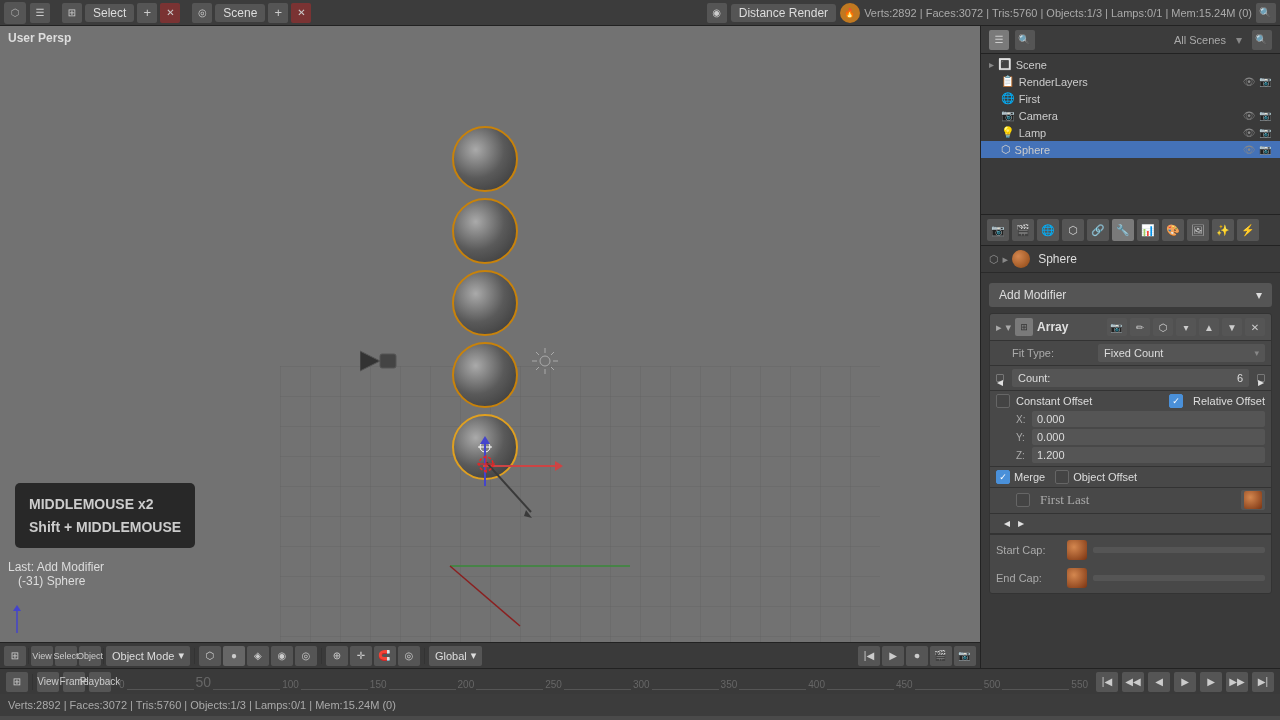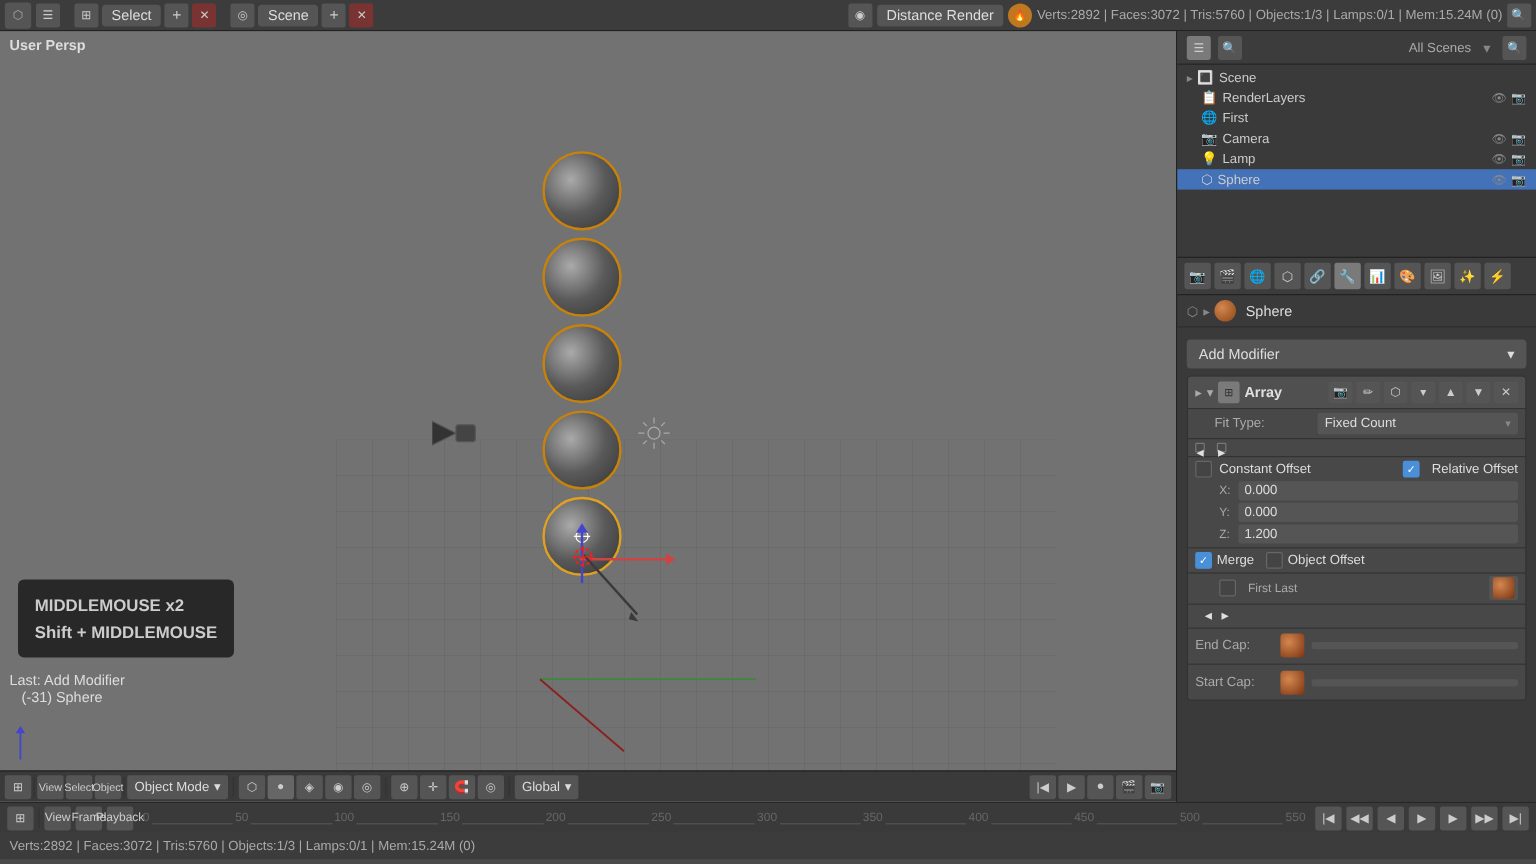--- a/index.html
+++ b/index.html
@@ -727,20 +727,24 @@
         <div class="mod-row">
           <span class="mod-row-label">Fit Type:</span>
           <div class="mod-row-value">
             <span>Fixed Count</span>
             <span class="arrow">▾</span>
           </div>
         </div>
 
         <div class="count-row">
           <span style="width:8px;height:8px;border:1px solid #777;border-radius:1px;display:inline-block;margin-right:2px;cursor:pointer;">◂</span>
+          <div class="count-field">
+            <span>Count:</span>
+            <span>6</span>
+          </div>
           <span style="width:8px;height:8px;border:1px solid #777;border-radius:1px;display:inline-block;margin-left:2px;cursor:pointer;">▸</span>
         </div>
 
         <div class="mod-section">
           <div class="mod-section-header">
             <div class="checkbox unchecked"></div>
             <span class="mod-offset-label">Constant Offset</span>
             <div style="flex:1;"></div>
             <div class="checkbox checked">✓</div>
             <span class="mod-offset-label" style="margin-left:4px;">Relative Offset</span>
@@ -767,59 +771,59 @@
             <span>Merge</span>
           </div>
           <div class="check-item">
             <div class="checkbox unchecked"></div>
             <span>Object Offset</span>
           </div>
         </div>
 
         <div class="mod-subrow">
           <div class="checkbox unchecked"></div>
-          <span style="font-size:10px;color:#aaa;margin-left:4px;">First Last</span>
+          <span style="font-size:13px;color:#aaa;margin-left:4px;font-family:Liberation Serif, serif;">First Last</span>
           <div style="flex:1;"></div>
           <div style="width:24px;height:20px;background:#555;border-radius:2px;">
             <div style="width:18px;height:18px;margin:1px auto;background:radial-gradient(circle at 35% 35%,#d4874f,#7a3311);border-radius:2px;"></div>
           </div>
         </div>
 
         <div class="mod-subrow" style="padding-left:14px;">
           <span style="width:8px;">◂</span>
           <span style="width:8px;">▸</span>
         </div>
 
+        <div class="cap-row" style="border-top:1px solid #333;padding-top:5px;">
+          <span class="cap-label">Start Cap:</span>
+          <div class="cap-preview"></div>
+          <div class="cap-field"></div>
+        </div>
+
         <div class="cap-row" style="padding-bottom:5px;">
           <span class="cap-label">End Cap:</span>
-          <div class="cap-preview"></div>
-          <div class="cap-field"></div>
-        </div>
-
-        <div class="cap-row" style="border-top:1px solid #333;padding-top:5px;">
-          <span class="cap-label">Start Cap:</span>
           <div class="cap-preview"></div>
           <div class="cap-field"></div>
         </div>
 
       </div>
     </div>
   </div>
 </div>
 
 <div id="bottom-bar">
   <div class="bb-btn">⊞</div>
   <div style="width:1px;height:16px;background:#333;"></div>
   <div class="bb-btn">View</div>
   <div class="bb-btn">Frame</div>
   <div class="bb-btn">Playback</div>
   <div style="flex:1; display:flex; align-items:flex-end; gap:0; padding:0 4px;">
     <span style="color:#666;font-size:10px;">0</span>
     <div style="flex:1;border-bottom:1px solid #555;margin:0 2px;"></div>
-    <span style="color:#666;font-size:10px;">50</span>
+    <span style="color:#666;font-size:14px;">50</span>
     <div style="flex:1;border-bottom:1px solid #555;margin:0 2px;"></div>
     <span style="color:#666;font-size:10px;">100</span>
     <div style="flex:1;border-bottom:1px solid #555;margin:0 2px;"></div>
     <span style="color:#666;font-size:10px;">150</span>
     <div style="flex:1;border-bottom:1px solid #555;margin:0 2px;"></div>
     <span style="color:#666;font-size:10px;">200</span>
     <div style="flex:1;border-bottom:1px solid #555;margin:0 2px;"></div>
     <span style="color:#666;font-size:10px;">250</span>
     <div style="flex:1;border-bottom:1px solid #555;margin:0 2px;"></div>
     <span style="color:#666;font-size:10px;">300</span>

